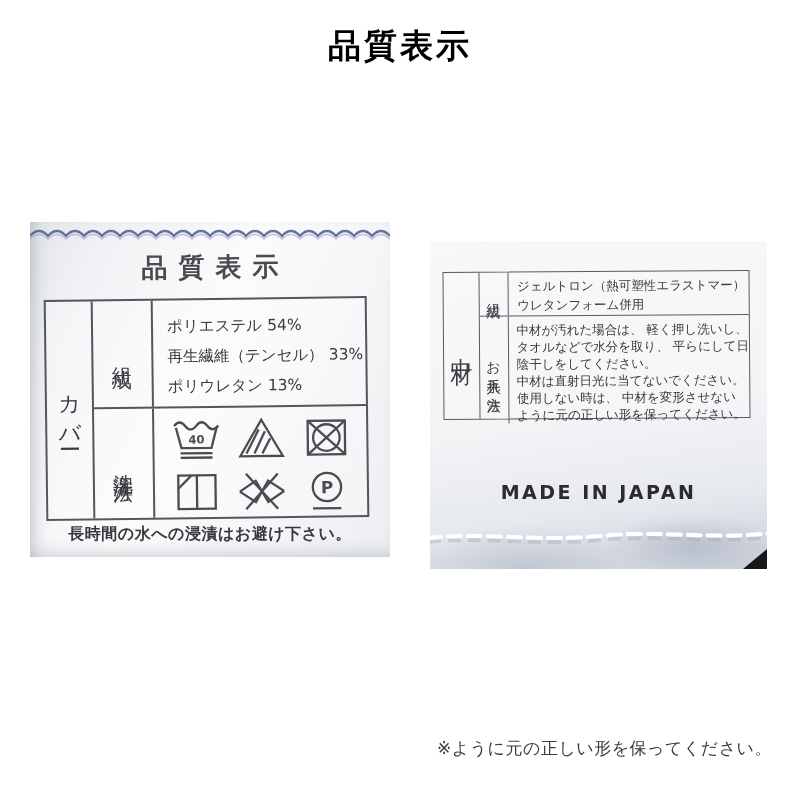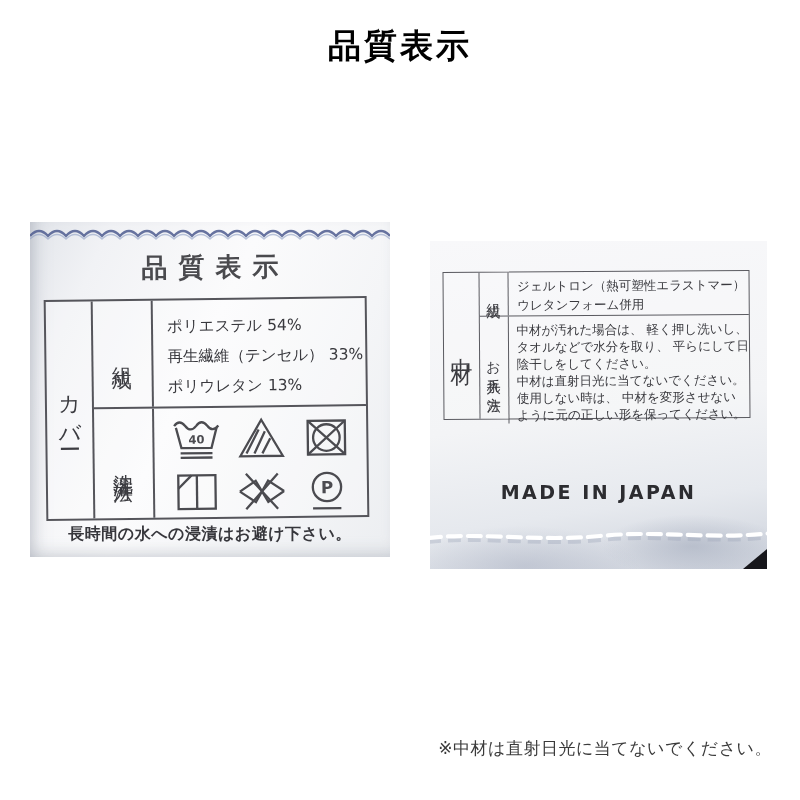--- a/index.html
+++ b/index.html
@@ -186,13 +186,13 @@
 
   <div class="made-in">MADE IN JAPAN</div>
 
   <svg class="stitch-bottom" viewBox="0 0 337 20">
     <path d="M-2,14 C 50,8 110,18 170,12 S 280,16 342,9" stroke="#9aa2b6" stroke-width="6" fill="none" opacity="0.35" stroke-dasharray="13 7"></path>
     <path d="M-2,11 C 50,5 110,15 170,9 S 280,13 342,6" stroke="#ffffff" stroke-width="4.2" fill="none" stroke-linecap="round" stroke-dasharray="13 7"></path>
   </svg>
   <div class="dark-corner"></div>
 </div>
 
-<div class="footnote">※中材は直射日光に当てないでください。</div>
+<div class="footnote">※ように元の正しい形を保ってください。</div>
 
 </body></html>

